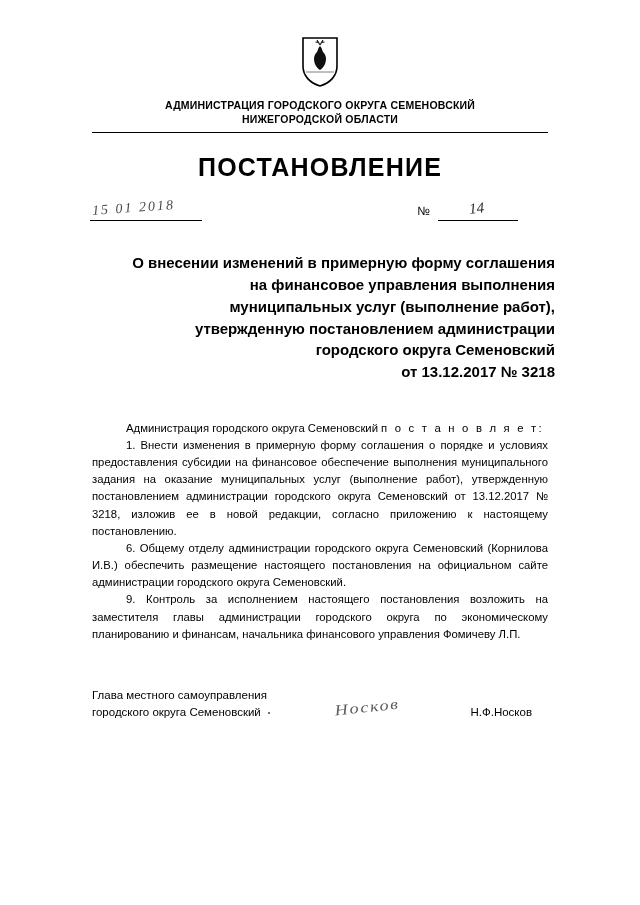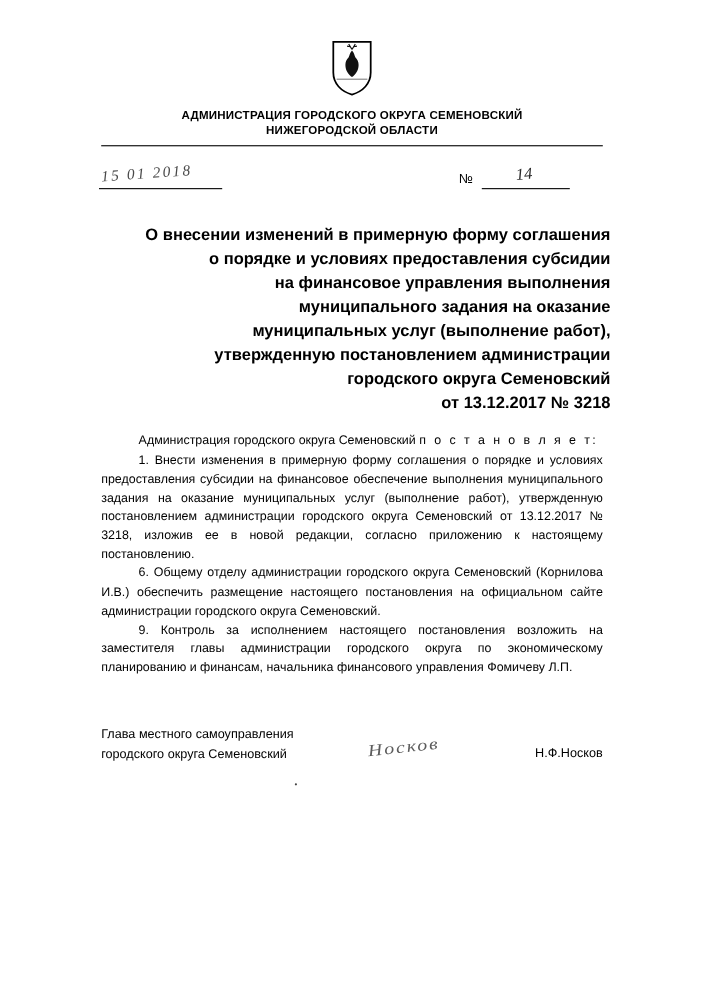--- a/index.html
+++ b/index.html
@@ -107,21 +107,21 @@
     text-align: right;
     font-size: 15px;
     font-weight: bold;
     line-height: 1.45;
   }
   .title div {
     white-space: nowrap;
   }
   .body {
     width: 456px;
-    margin: 16px auto 0 auto;
+    margin: 37px auto 0 auto;
     font-size: 11.3px;
     line-height: 1.52;
     text-align: justify;
   }
   .body p {
     margin: 0;
     text-indent: 34px;
   }
   .intro {
     text-indent: 34px;
@@ -135,21 +135,21 @@
     margin: 44px auto 0 auto;
     position: relative;
     height: 60px;
   }
   .sign-left {
     font-size: 11.5px;
     line-height: 1.5;
   }
   .sign-name {
     position: absolute;
-    right: 0;
+    right: 16px;
     top: 19px;
     font-size: 11.5px;
   }
   .signature {
     position: absolute;
     left: 248px;
     top: 12px;
     font-family: "Liberation Serif", serif;
     font-style: italic;
     font-size: 15px;
@@ -182,34 +182,33 @@
     </svg>
   </div>
 
   <div class="org-header">
     <div>АДМИНИСТРАЦИЯ ГОРОДСКОГО ОКРУГА СЕМЕНОВСКИЙ</div>
     <div>НИЖЕГОРОДСКОЙ ОБЛАСТИ</div>
   </div>
 
   <div class="rule"></div>
 
+  <div class="doc-type">ПОСТАНОВЛЕНИЕ</div>
 
   <div class="meta-row">
     <div class="date-hand">15 01 2018</div>
     <div class="date-underline"></div>
     <div class="num-label">№</div>
     <div class="num-hand">14</div>
     <div class="num-underline"></div>
   </div>
 
   <div class="title">
     <div>О внесении изменений в примерную форму соглашения</div>
-    <div>о порядке и условиях предоставления субсидии</div>
     <div>на финансовое управления выполнения</div>
-    <div>муниципального задания на оказание</div>
     <div>муниципальных услуг (выполнение работ),</div>
     <div>утвержденную постановлением администрации</div>
     <div>городского округа Семеновский</div>
     <div>от 13.12.2017 № 3218</div>
   </div>
 
   <div class="body">
     <p class="intro"><span>Администрация городского округа Семеновский </span><span class="spaced">п о с т а н о в л я е т:</span></p>
     <p>1. Внести изменения в примерную форму соглашения о порядке и условиях предоставления субсидии на финансовое обеспечение выполнения муниципального задания на оказание муниципальных услуг (выполнение работ), утвержденную постановлением администрации городского округа Семеновский от 13.12.2017 № 3218, изложив ее в новой редакции, согласно приложению к настоящему постановлению.</p>
     <p>6. Общему отделу администрации городского округа Семеновский (Корнилова И.В.) обеспечить размещение настоящего постановления на официальном сайте администрации городского округа Семеновский.</p>

